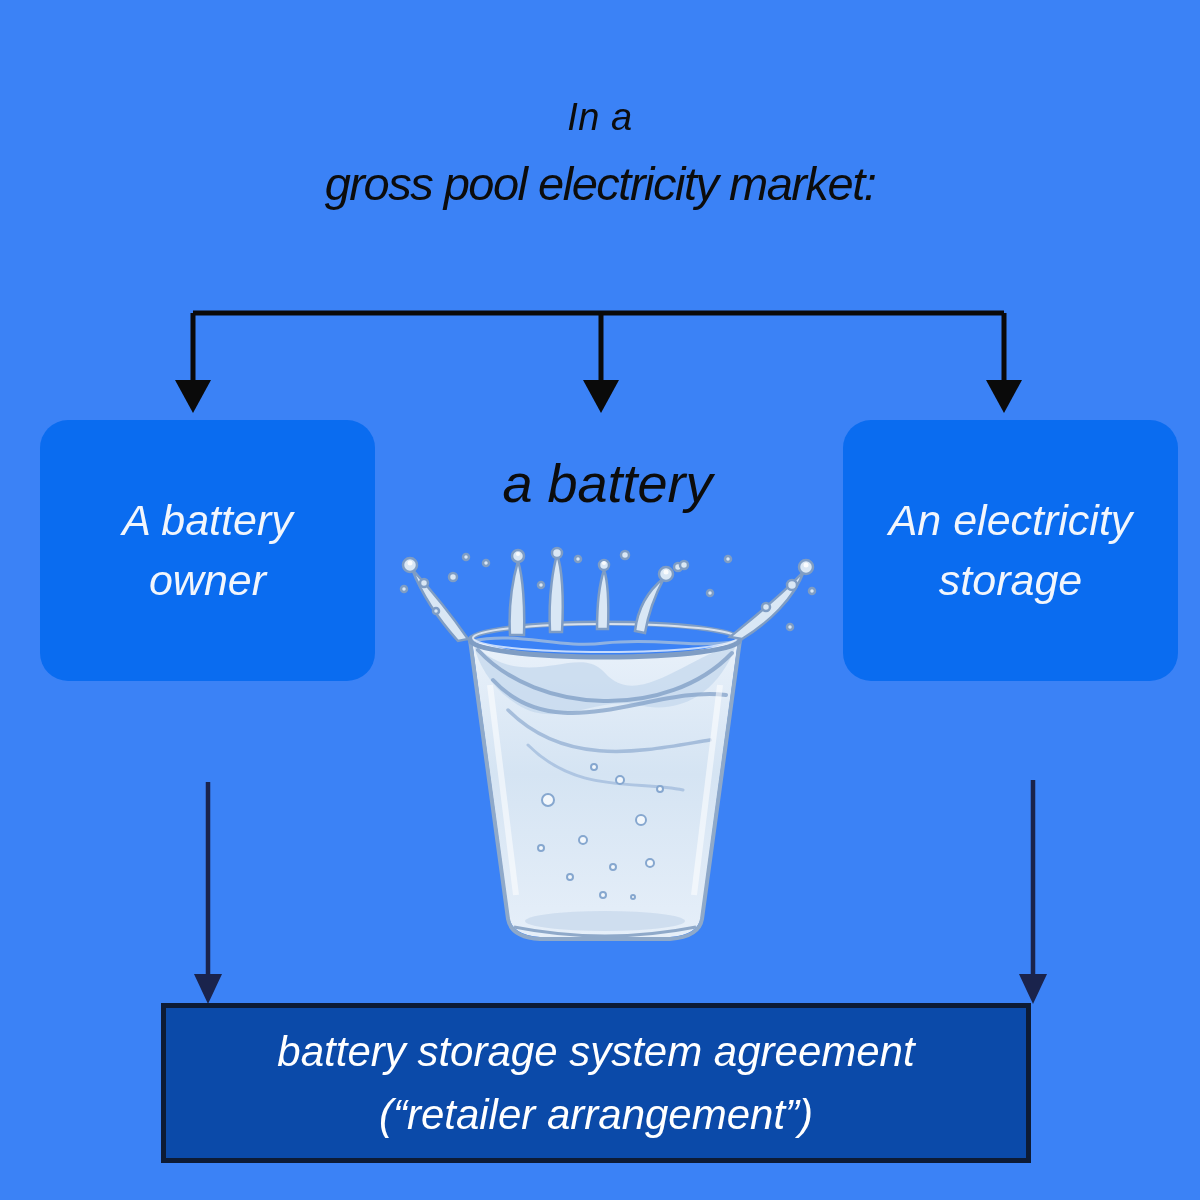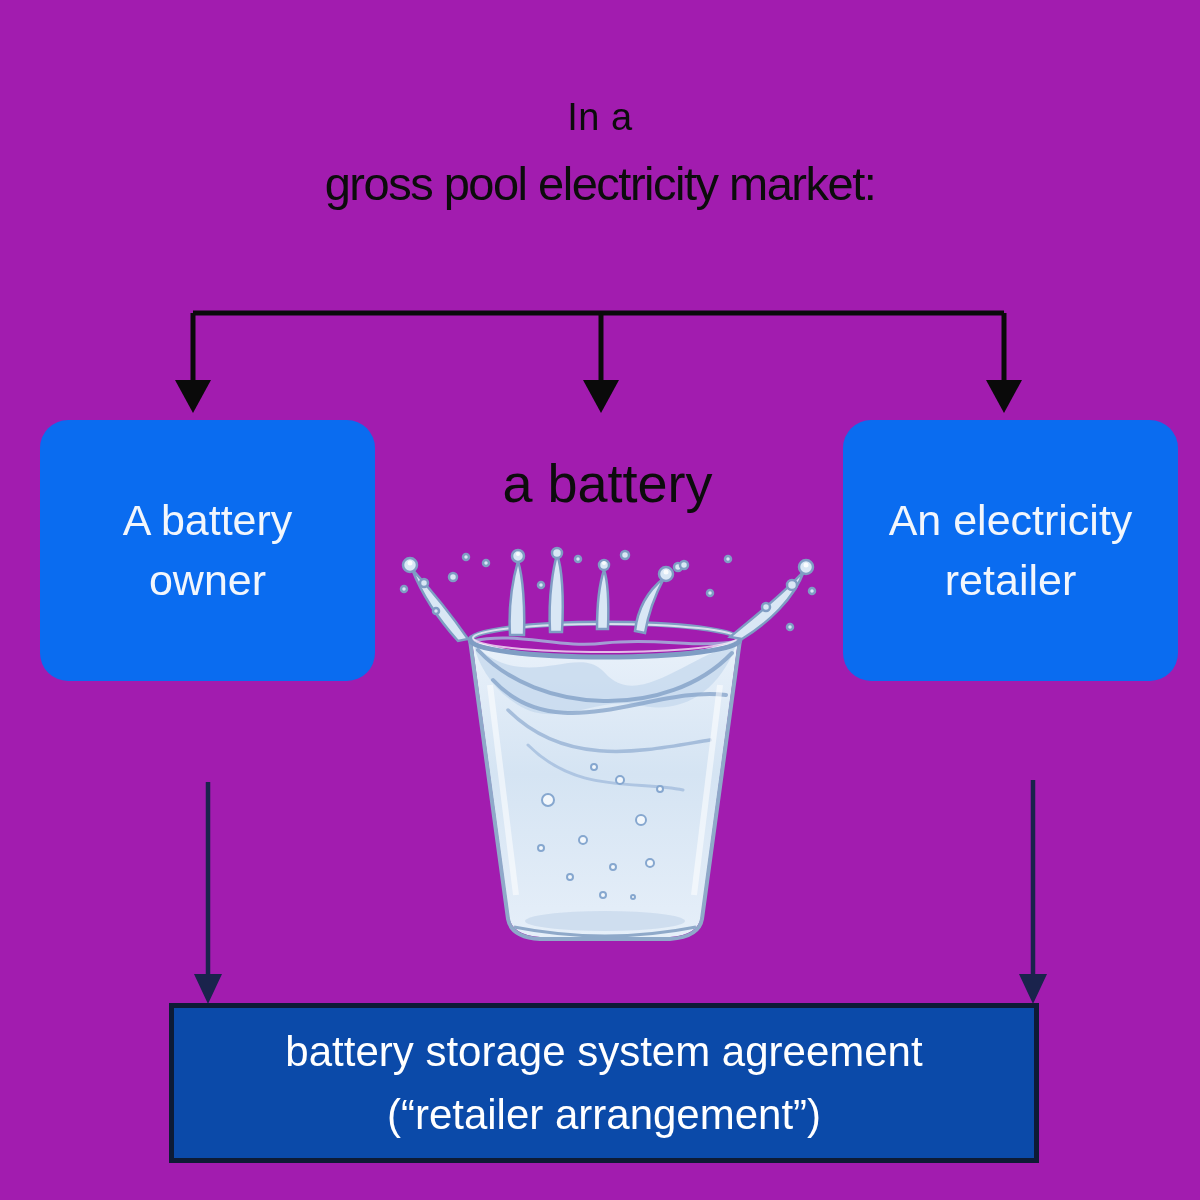--- a/index.html
+++ b/index.html
@@ -1,18 +1,18 @@
 <!DOCTYPE html>
 <html><head>
 <meta charset="utf-8">
 <style>
   html,body{margin:0;padding:0;background:#ffffff;}
   .canvas{
-    position:relative;width:1200px;height:1200px;background:#a21caf;overflow:hidden;
-    font-family:"Liberation Sans","DejaVu Sans",sans-serif;color:#0c0c0c;
+    position:relative;width:1200px;height:1200px;background:#3b82f6;overflow:hidden;
+    font-family:"Liberation Sans","DejaVu Sans",sans-serif;color:#0c0c0c;font-style:italic;
   }
   .title-pre{
     position:absolute;top:96px;left:0;width:1200px;text-align:center;
     font-size:38px;font-weight:500;letter-spacing:0.5px;color:#0c0c0c;
   }
   .title-main{
     position:absolute;top:156px;left:0;width:1200px;text-align:center;
     font-size:47px;font-weight:500;letter-spacing:-1.5px;color:#0c0c0c;white-space:nowrap;
   }
   .connector{position:absolute;}
@@ -22,21 +22,21 @@
     color:#f2f6fc;font-size:43px;line-height:1.38;font-weight:500;padding:0 28px;box-sizing:border-box;
   }
   .box-left{left:40px;top:420px;}
   .box-right{left:843px;top:420px;}
   .center-label{
     position:absolute;left:400px;top:452px;width:415px;text-align:center;
     font-size:54px;font-weight:500;color:#0c0c0c;
   }
   .glass-wrap{position:absolute;left:398px;top:545px;width:420px;height:398px;}
   .bottom-box{
-    position:absolute;left:169px;top:1003px;width:870px;height:160px;box-sizing:border-box;
+    position:absolute;left:161px;top:1003px;width:870px;height:160px;box-sizing:border-box;
     background:#0b4aa9;border:5px solid #0d1b35;
     display:flex;flex-direction:column;align-items:center;justify-content:center;
     color:#ffffff;font-size:42px;line-height:1.5;font-weight:500;text-align:center;
   }
 </style>
 </head>
 <body>
 
 <div class="canvas">
 
@@ -152,21 +152,21 @@
             <circle cx="120" cy="9" r="2"></circle>
             <circle cx="206" cy="18" r="2"></circle>
           <circle cx="268" cy="27" r="2.5"></circle>
             <circle cx="408" cy="20" r="2.5"></circle>
         </g>
       </g>
     </svg>
   </div>
 
   <div class="blue-box box-right">
-    <span>An electricity retailer</span>
+    <span>An electricity storage</span>
   </div>
 
   <svg class="connector" style="left:188px;top:782px;" width="40" height="224" viewBox="0 0 40 224">
     <path d="M 20 0 V 194" stroke="#1a234c" stroke-width="4.5" fill="none"></path>
     <polygon points="6,192 34,192 20,222" fill="#1a234c"></polygon>
   </svg>
 
   <svg class="connector" style="left:1013px;top:780px;" width="40" height="226" viewBox="0 0 40 226">
     <path d="M 20 0 V 196" stroke="#1a234c" stroke-width="4.5" fill="none"></path>
     <polygon points="6,194 34,194 20,224" fill="#1a234c"></polygon>

